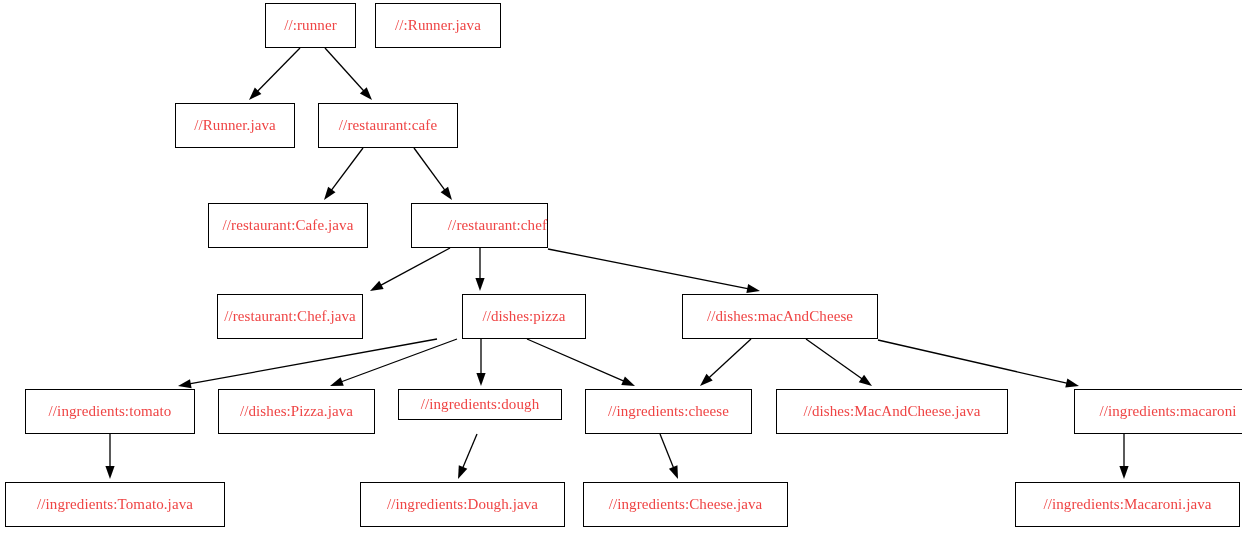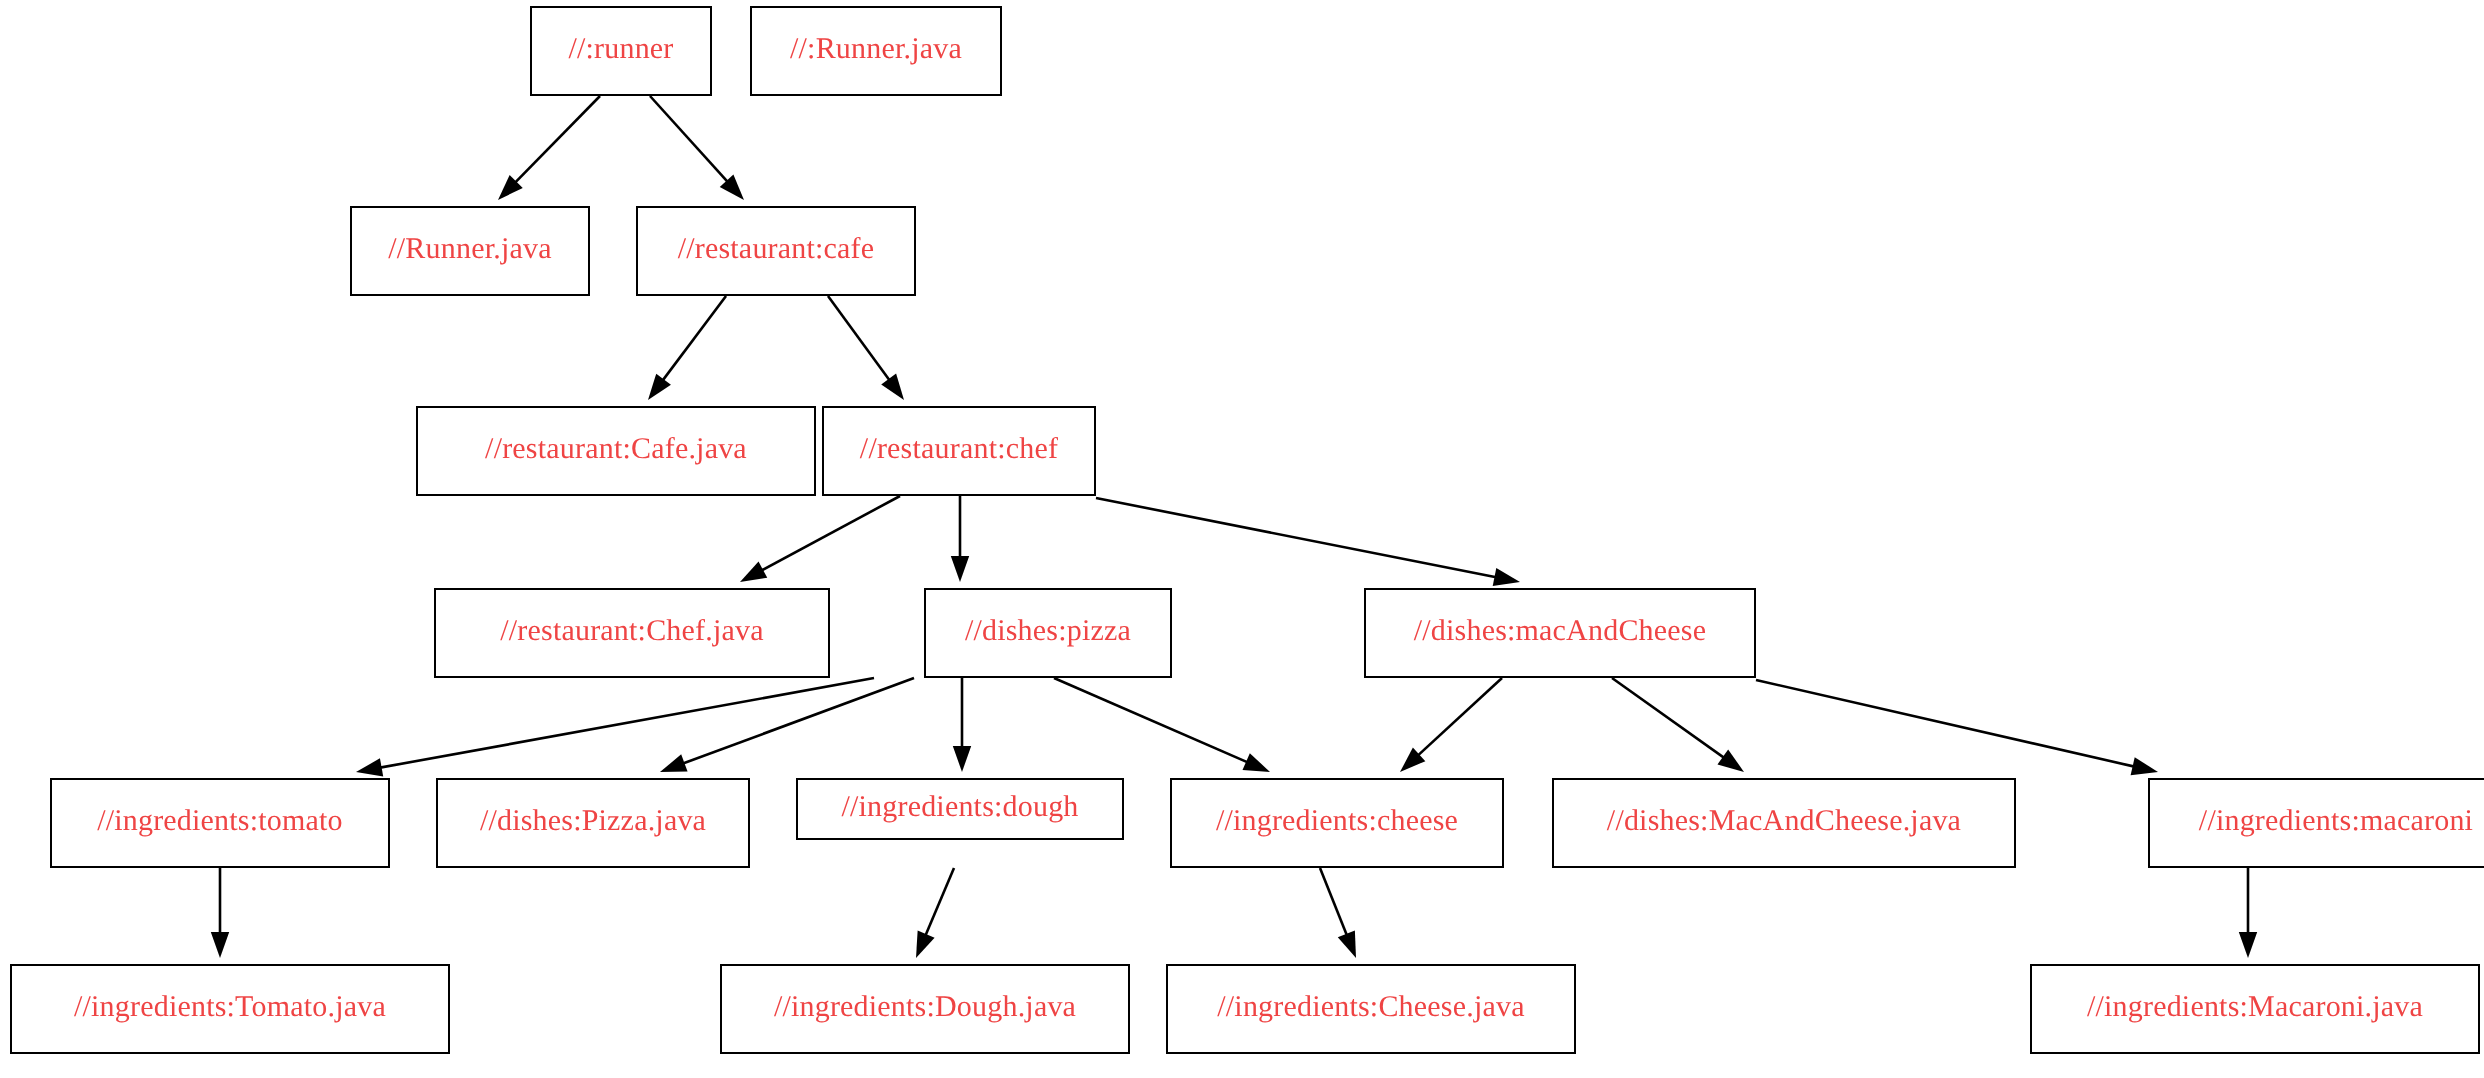--- a/index.html
+++ b/index.html
@@ -126,27 +126,27 @@
     </div>
     <div class="graph-node" style="left: 375px; top: 3px; width: 126px; height: 45px; border-color: rgb(0, 0, 0); background: rgb(255, 255, 255);">
       <span class="node-label">//:Runner.java</span>
     </div>
     <div class="graph-node" style="left: 175px; top: 103px; width: 120px; height: 45px; border-color: rgb(0, 0, 0); background: rgb(255, 255, 255);">
       <span class="node-label">//Runner.java</span>
     </div>
     <div class="graph-node" style="left: 318px; top: 103px; width: 140px; height: 45px; border-color: rgb(0, 0, 0); background: rgb(255, 255, 255);">
       <span class="node-label">//restaurant:cafe</span>
     </div>
-    <div class="graph-node" style="left: 208px; top: 203px; width: 200px; height: 45px; border-color: rgb(0, 0, 0); background: rgb(255, 255, 255);">
+    <div class="graph-node" style="left: 208px; top: 203px; width: 160px; height: 45px; border-color: rgb(0, 0, 0); background: rgb(255, 255, 255);">
       <span class="node-label">//restaurant:Cafe.java</span>
     </div>
-    <div class="graph-node" style="left: 411px; top: 203px; width: 137px; height: 45px; border-color: rgb(0, 0, 0); background: rgb(255, 255, 255);">
+    <div class="graph-node" style="left: 411px; top: 203px; width: 137px; height: 45px; border-color: rgb(0, 0, 0); background: rgb(255, 255, 255); justify-content: flex-end;">
       <span class="node-label">//restaurant:chef</span>
     </div>
-    <div class="graph-node" style="left: 217px; top: 294px; width: 198px; height: 45px; border-color: rgb(0, 0, 0); background: rgb(255, 255, 255); text-align: center;">
+    <div class="graph-node" style="left: 217px; top: 294px; width: 146px; height: 45px; border-color: rgb(0, 0, 0); background: rgb(255, 255, 255); text-align: center;">
       <span class="node-label">//restaurant:Chef.java</span>
     </div>
     <div class="graph-node" style="left: 419px; top: 294px; width: 124px; height: 45px; border-color: rgb(0, 0, 0); background: rgb(255, 255, 255); margin-left: 43px;">
       <span class="node-label">//dishes:pizza</span>
     </div>
     <div class="graph-node" style="left: 682px; top: 294px; width: 196px; height: 45px; border-color: rgb(0, 0, 0); background: rgb(255, 255, 255);">
       <span class="node-label">//dishes:macAndCheese</span>
     </div>
     <div class="graph-node" style="left: 25px; top: 389px; width: 170px; height: 45px; border-color: rgb(0, 0, 0); background: rgb(255, 255, 255);">
       <span class="node-label">//ingredients:tomato</span>

